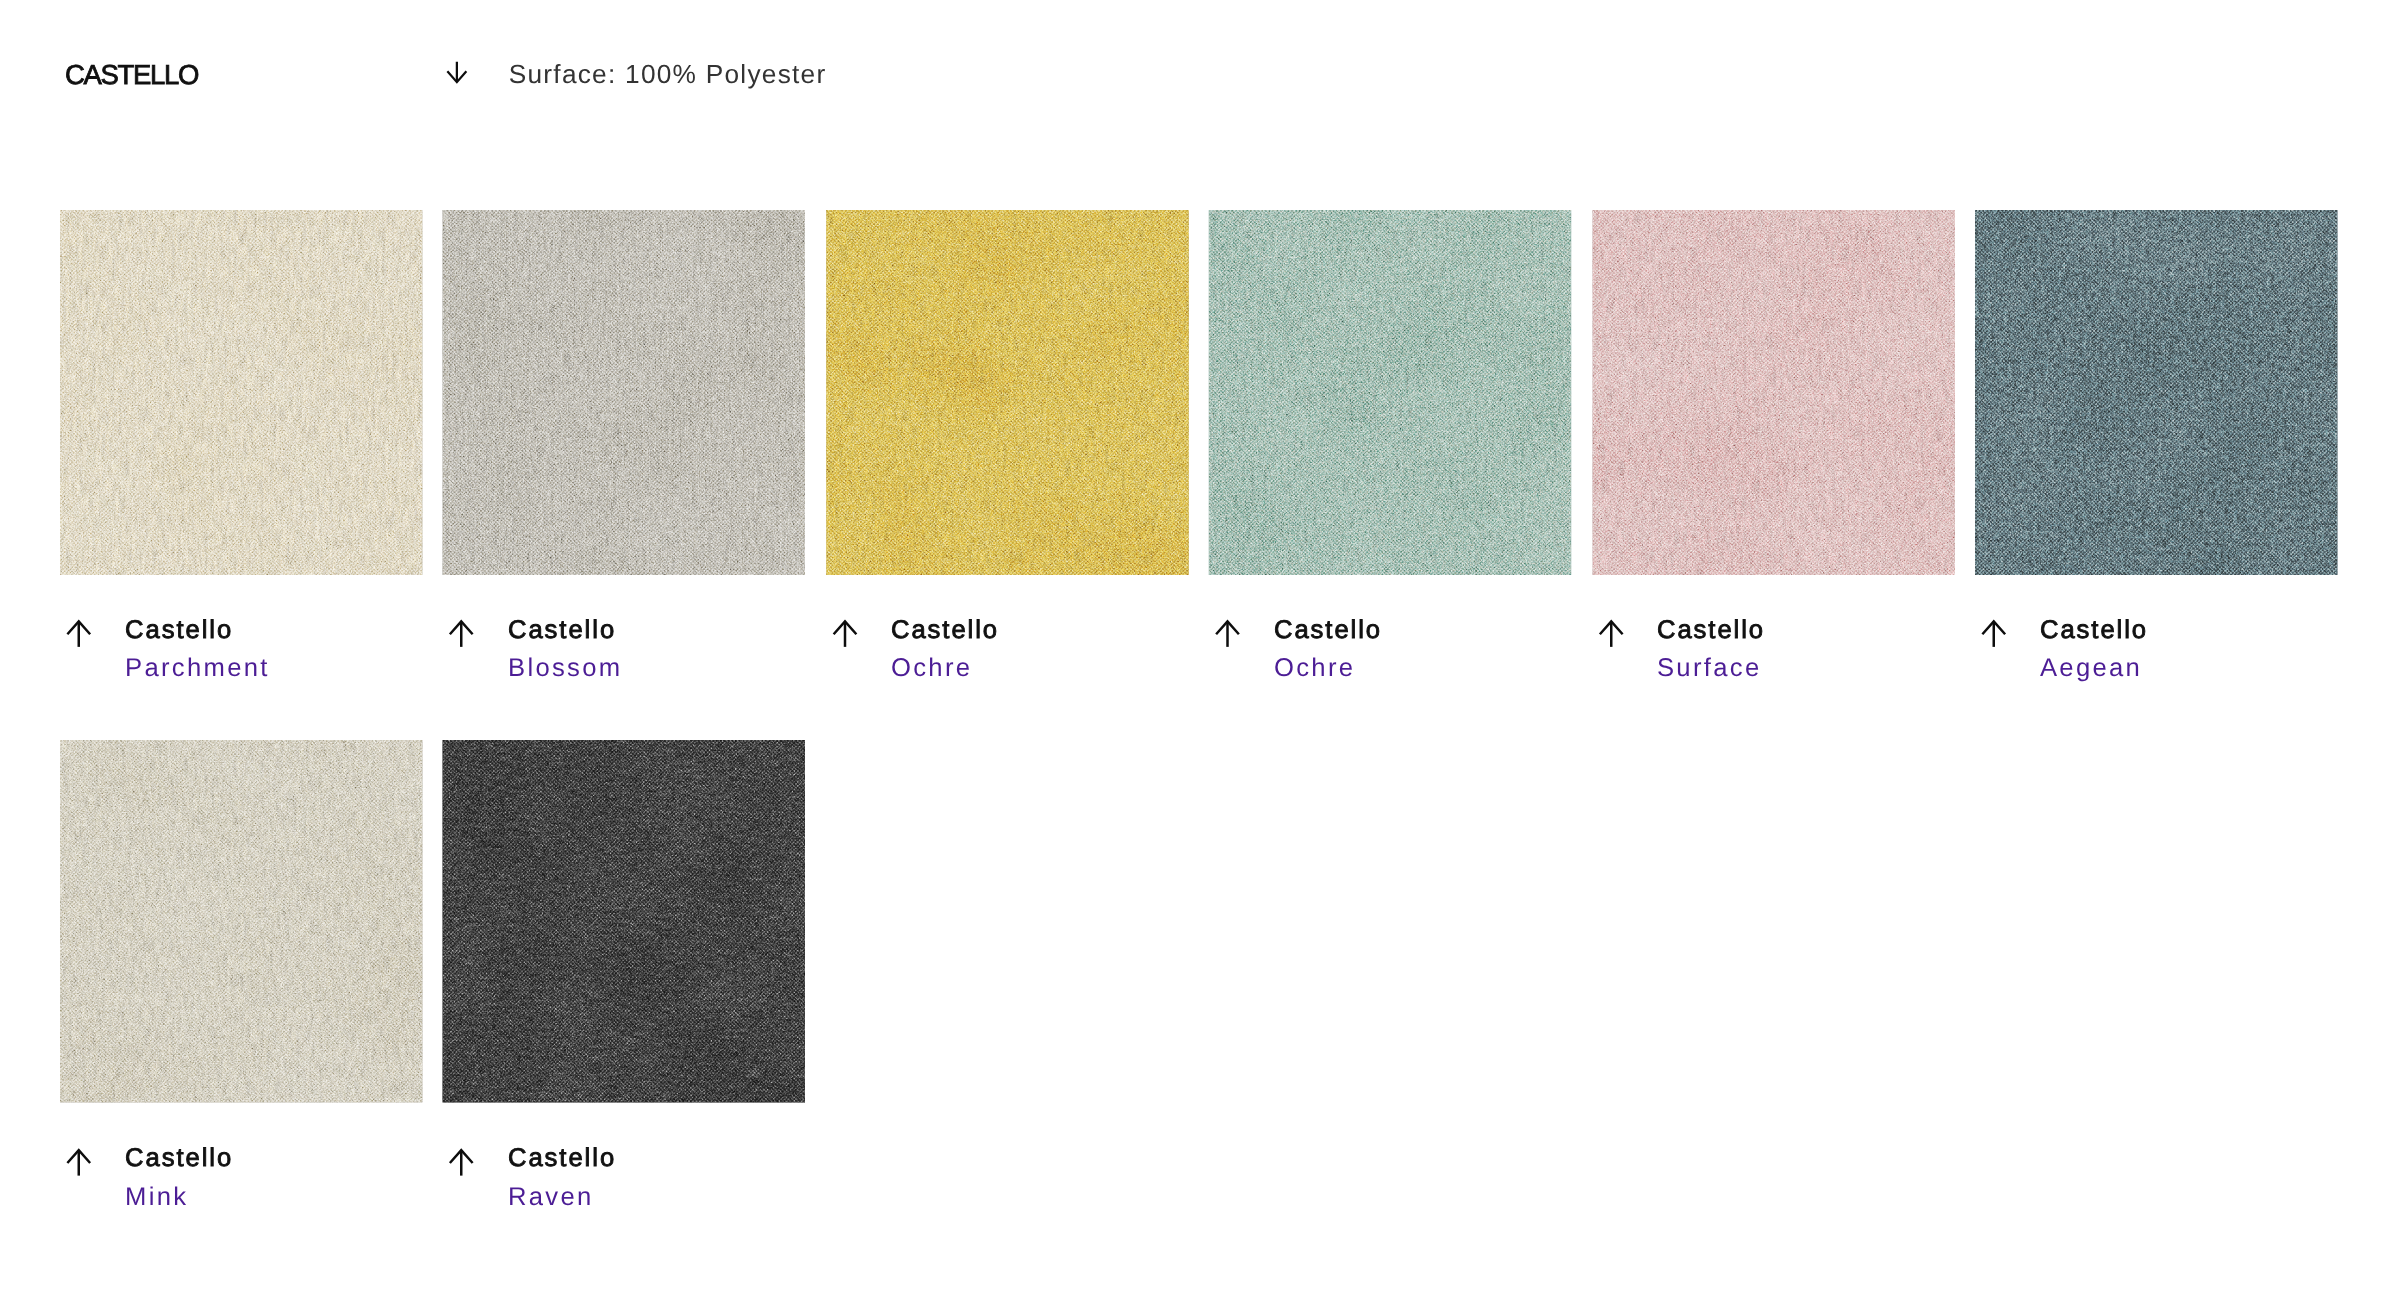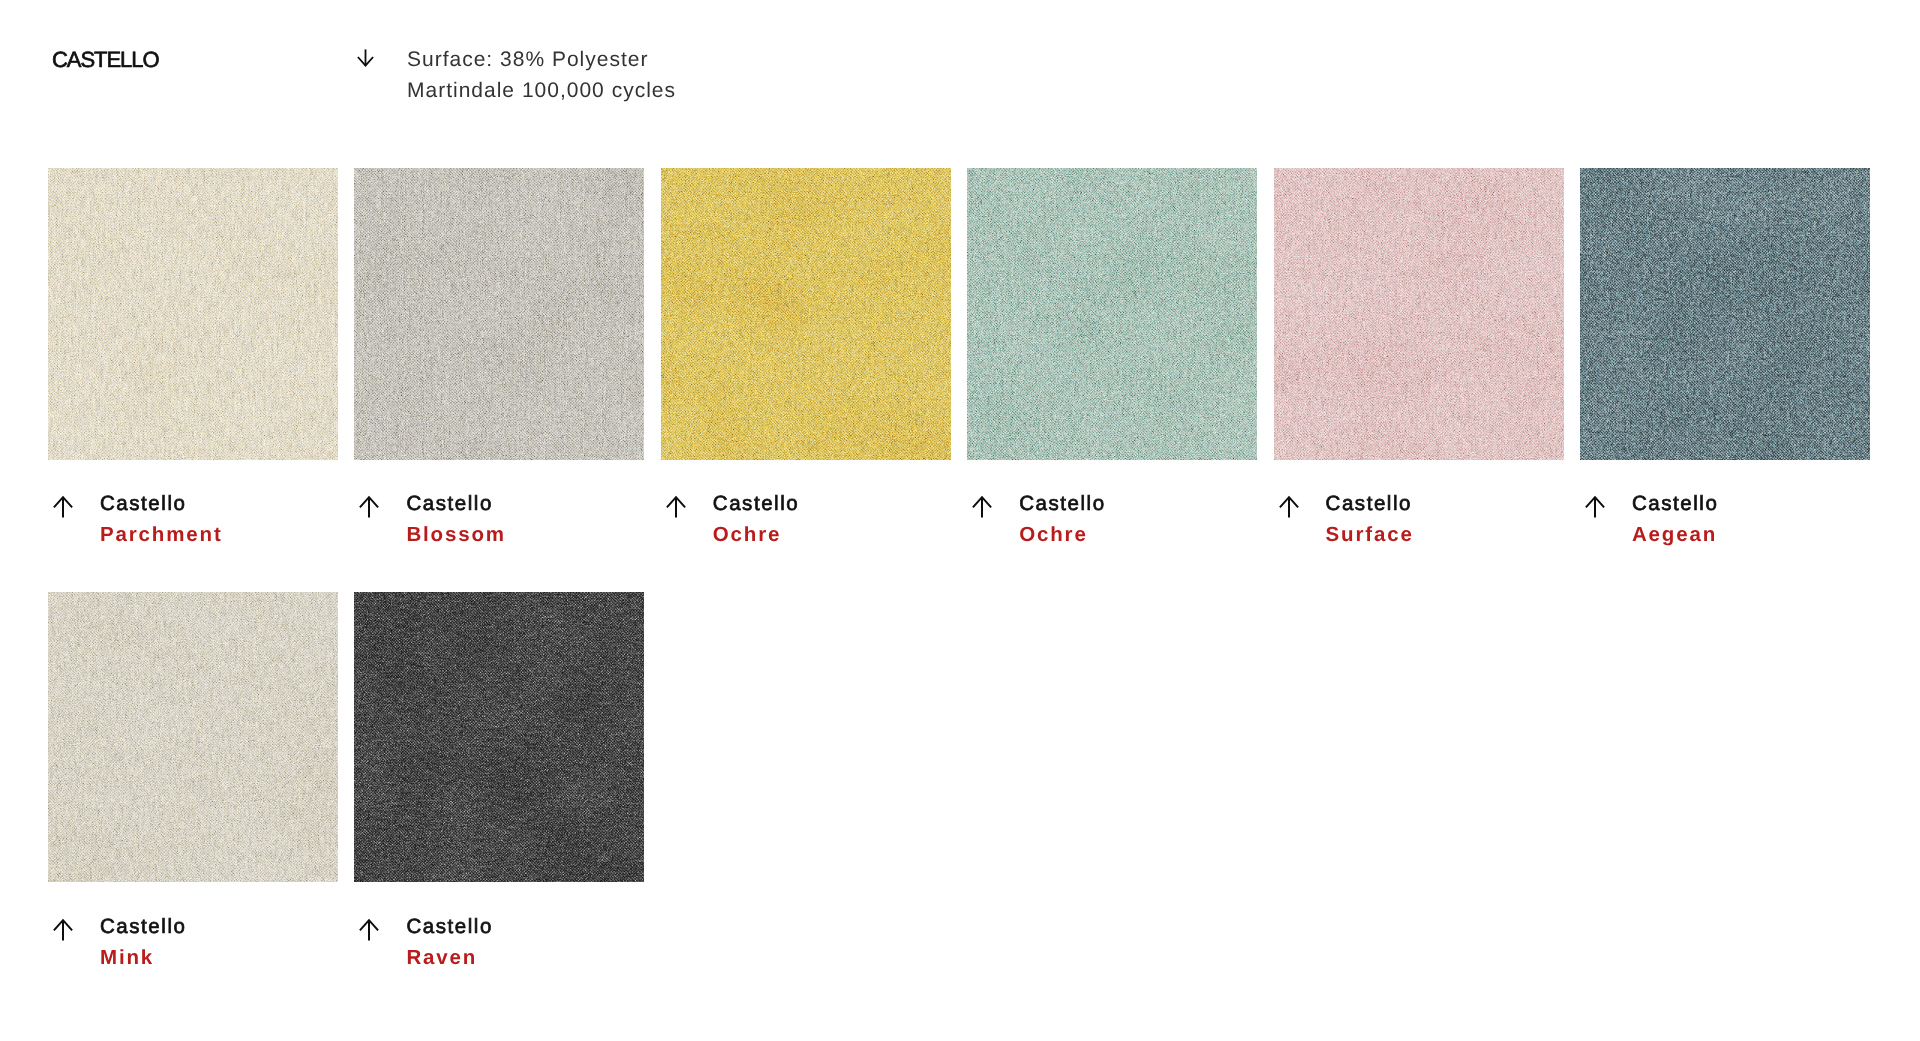--- a/index.html
+++ b/index.html
@@ -26,21 +26,21 @@
   #row2 .cap{padding-top:29px;}
   .cell{width:290px;}
   .sw{width:290px;height:292px;position:relative;overflow:hidden;display:block;isolation:isolate;}
   #row2 .sw{height:290px;}
   .sw svg{position:absolute;left:0;top:0;display:block;}
   .cap{display:flex;align-items:flex-start;padding-top:28px;padding-left:5px;}
   .cap-arrow{width:20px;flex:0 0 20px;padding-top:8px;}
   .cap-txt{padding-left:27px;transform:translateZ(0);}
   .cap-name{font-size:20.5px;line-height:31px;font-weight:400;color:#111;
             letter-spacing:1.55px;-webkit-text-stroke:0.7px #111;}
-  .cap-sub{font-size:20.5px;line-height:31px;font-weight:700;color:#b91c1c;letter-spacing:1.85px;}
+  .cap-sub{font-size:20.5px;line-height:31px;font-weight:400;color:#4c1d95;letter-spacing:1.85px;}
   svg.ico{display:block;overflow:visible;}
 </style>
 </head>
 <body>
 
 <svg width="0" height="0" style="position:absolute;left:-9999px" aria-hidden="true">
     <defs id="texdefs">
       <filter id="cloud-parchment" x="0" y="0" width="100%" height="100%" color-interpolation-filters="sRGB">
         <feTurbulence type="fractalNoise" baseFrequency="0.013" numOctaves="3" seed="12" result="t"></feTurbulence>
         <feColorMatrix in="t" type="saturate" values="0" result="g"></feColorMatrix>
@@ -568,22 +568,21 @@
 
   <div class="hdr">
     <div class="hdr-title">CASTELLO</div>
     <div class="hdr-arrow">
       <svg class="ico" width="17" height="18" viewBox="0 0 17 18" fill="none" stroke="#0d0d0d" stroke-width="1.8" stroke-linecap="butt" stroke-linejoin="miter">
         <path d="M8.5 0.4 V16.6"></path>
           <path d="M0.9 8.0 L8.5 16.7 L16.1 8.0"></path>
       </svg>
     </div>
     <div class="hdr-spec">
-      <div>Surface: 38% Polyester</div>
-      <div>Martindale 100,000 cycles</div>
+      <div>Surface: 100% Polyester</div>
     </div>
   </div>
 
   <div class="grid" id="row1">
       <div class="cell">
         <div class="sw" style="background:#f6f0dd">
           <svg width="290" height="292" style="mix-blend-mode:soft-light;opacity:0.75">
             <rect width="290" height="292" filter="url(#cloud-parchment)"></rect>
           </svg>
           <svg width="290" height="292" style="mix-blend-mode:multiply;opacity:0.22">

